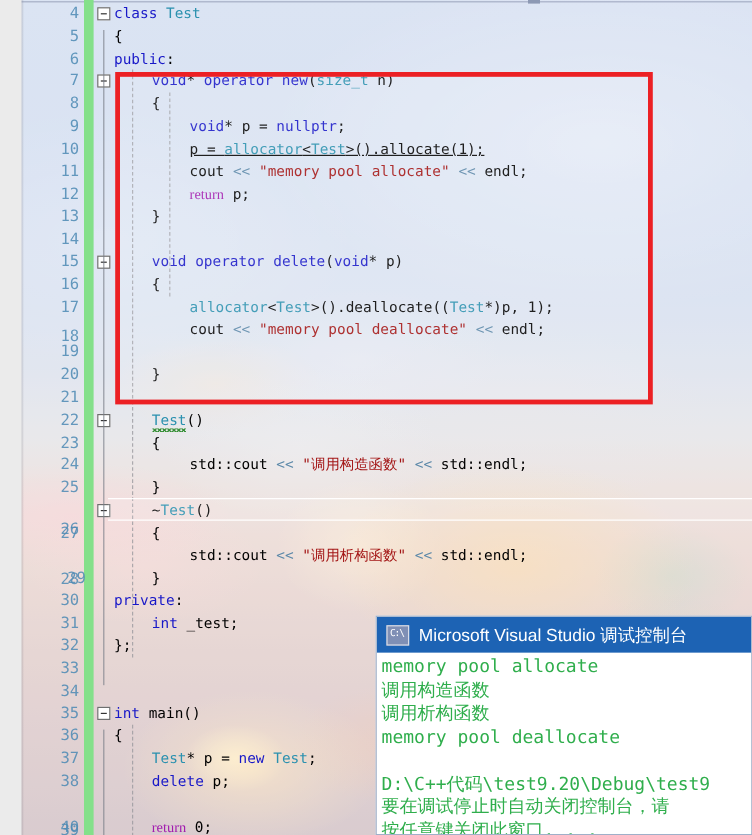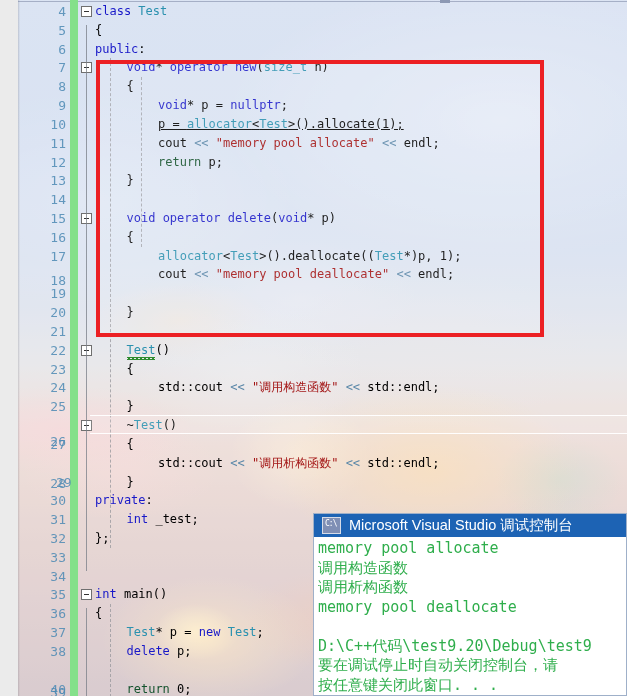--- a/index.html
+++ b/index.html
@@ -136,21 +136,21 @@
   .cline {
     position: absolute;
     left: 95px;
     white-space: pre;
     font-size: 12px;
     line-height: 19px;
     font-family: "DejaVu Sans Mono", "Liberation Mono", monospace;
     letter-spacing: 0px;
   }
   .k  { color: #1818c8; }        
-  .kw2{ color: #14532d; }        
+  .kw2{ color: #a21caf; font-family: Liberation Serif, serif; }        
   .ty { color: #2b91af; }        
   .st { color: #a31515; }        
   .op { color: #5a87a8; }        
 
   .squiggle {
     border-bottom: 2px solid transparent;
     background-image:
       linear-gradient(45deg, transparent 40%, #2e8b2e 40%, #2e8b2e 60%, transparent 60%),
       linear-gradient(-45deg, transparent 40%, #2e8b2e 40%, #2e8b2e 60%, transparent 60%);
     background-size: 4px 3px;
@@ -180,21 +180,21 @@
   
   .console {
     position: absolute;
     left: 313px; top: 513px;
     width: 314px; height: 183px;
     background: #ffffff;
     border: 1px solid #9fb0c9;
     overflow: hidden;
   }
   .console-title {
-    height: 23px;
+    height: 30px;
     background: #1d63b4;
     display: flex;
     align-items: center;
     padding-left: 8px;
     gap: 8px;
   }
   .console-icon {
     width: 19px; height: 17px;
     background: #7f8fb5;
     border: 1px solid #d7dce8;

